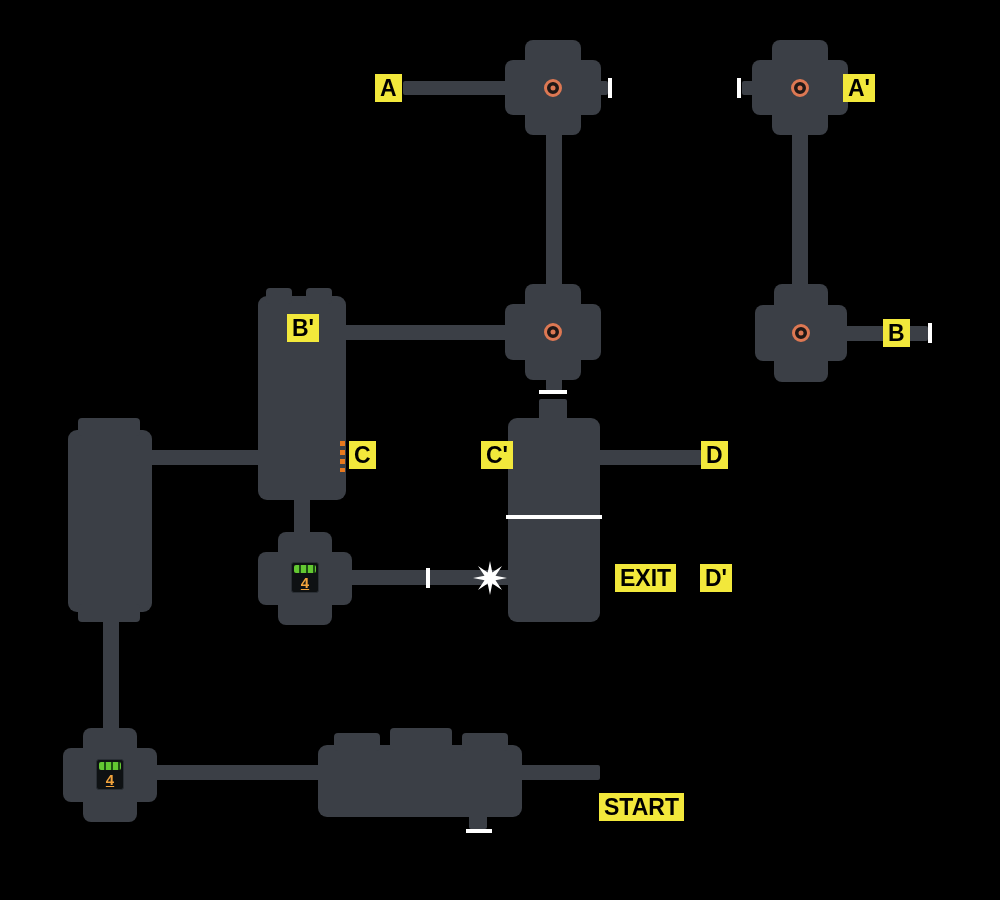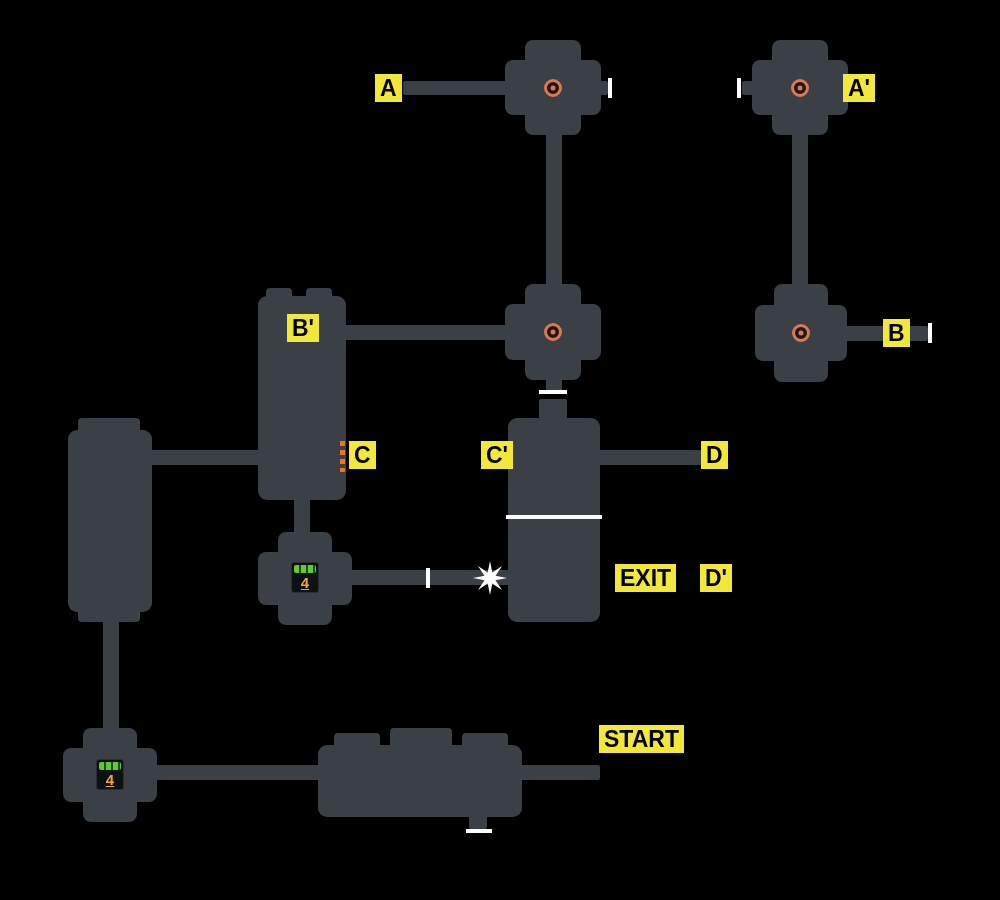--- a/index.html
+++ b/index.html
@@ -131,15 +131,15 @@
 
   <div class="lbl" style="left:375px;top:74px">A</div>
   <div class="lbl" style="left:843px;top:74px">A'</div>
   <div class="lbl" style="left:287px;top:314px">B'</div>
   <div class="lbl" style="left:883px;top:319px">B</div>
   <div class="lbl" style="left:349px;top:441px">C</div>
   <div class="lbl" style="left:481px;top:441px">C'</div>
   <div class="lbl" style="left:701px;top:441px">D</div>
   <div class="lbl" style="left:615px;top:564px">EXIT</div>
   <div class="lbl" style="left:700px;top:564px">D'</div>
-  <div class="lbl" style="left:599px;top:725px">START</div>
+  <div class="lbl" style="left:599px;top:793px">START</div>
 
 </div>
 
 </body></html>

